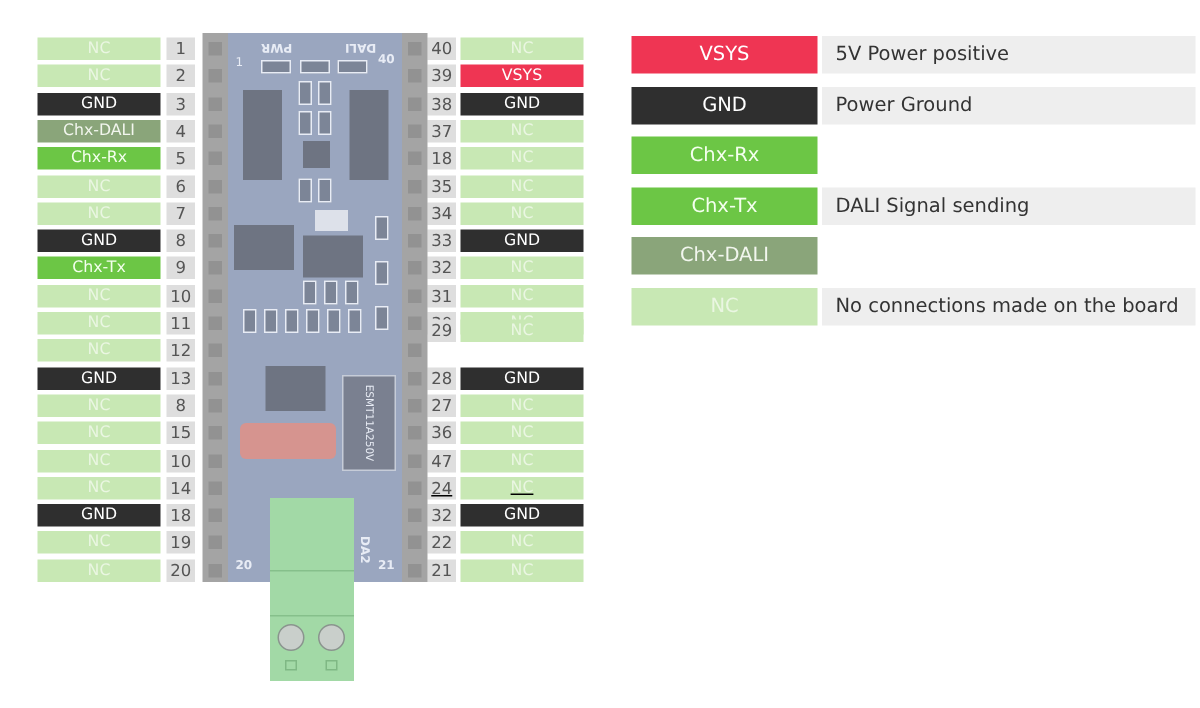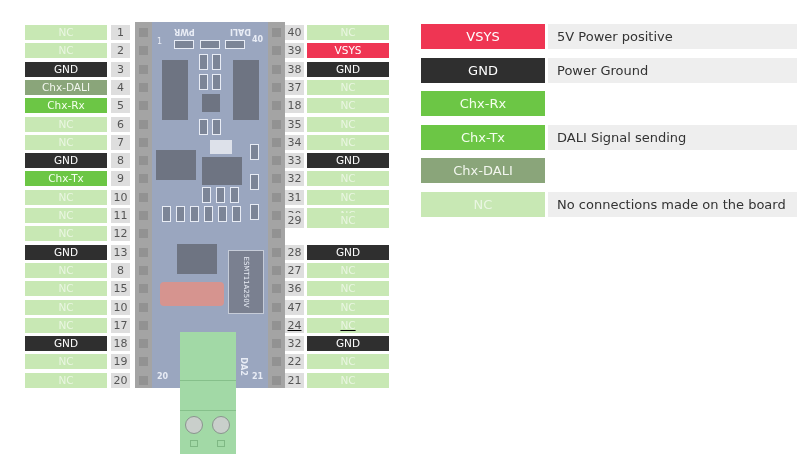--- a/index.html
+++ b/index.html
@@ -101,21 +101,21 @@
     <div class="pinrow" style="top: 281.2px; left: 25px;">
       <div class="plabel t-NC">NC</div>
       <div class="pnum" style="margin-left: 4px;">15</div>
     </div>
     <div class="pinrow" style="top: 299.5px; left: 25px;">
       <div class="plabel t-NC">NC</div>
       <div class="pnum" style="margin-left: 4px;">10</div>
     </div>
     <div class="pinrow" style="top: 317.8px; left: 25px;">
       <div class="plabel t-NC">NC</div>
-      <div class="pnum" style="margin-left: 4px;">17</div>
+      <div class="pnum" style="margin-left: 4px;">14</div>
     </div>
     <div class="pinrow" style="top: 336.1px; left: 25px;">
       <div class="plabel t-GND">GND</div>
       <div class="pnum" style="margin-left: 4px;">18</div>
     </div>
     <div class="pinrow" style="top: 354.4px; left: 25px;">
       <div class="plabel t-NC">NC</div>
       <div class="pnum" style="margin-left: 4px;">19</div>
     </div>
     <div class="pinrow" style="top: 372.7px; left: 25px;">

